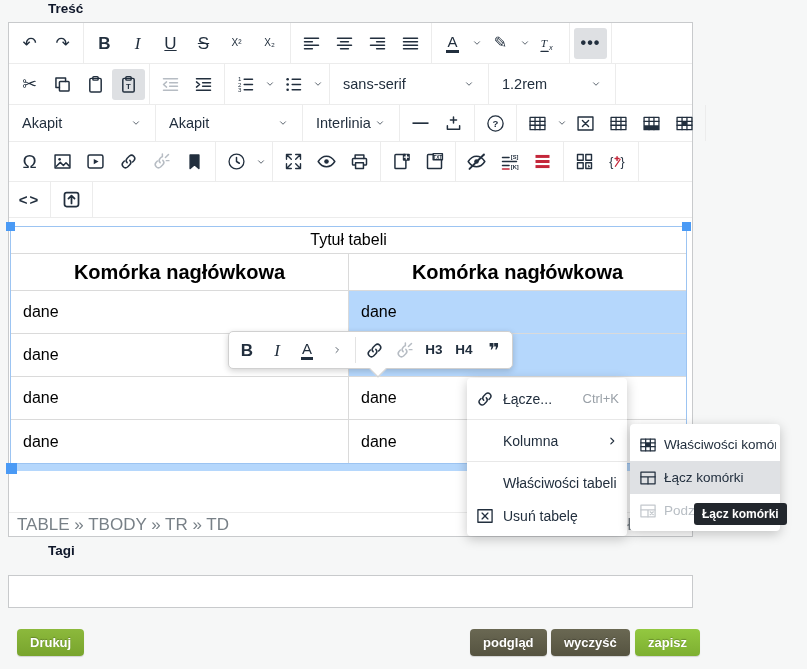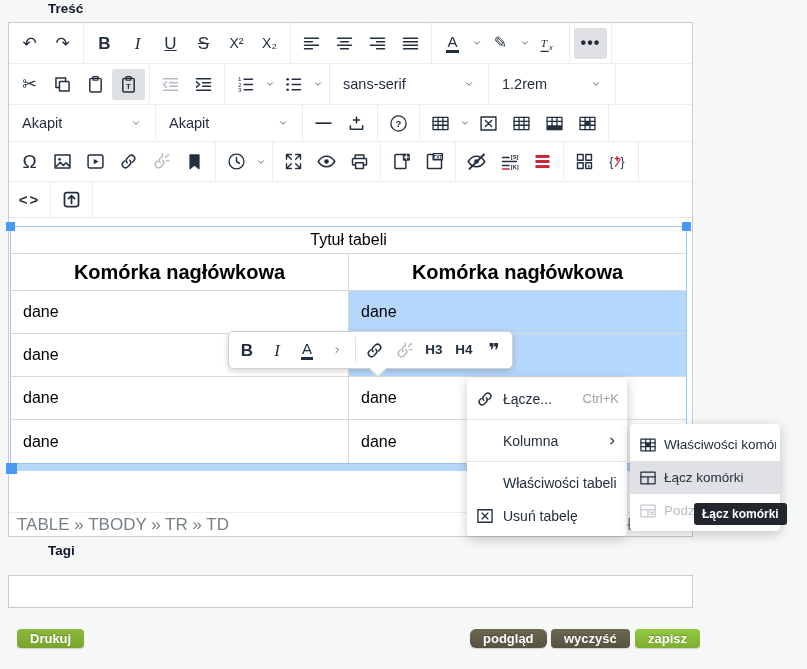--- a/index.html
+++ b/index.html
@@ -26,21 +26,21 @@
   .tb-icon{line-height:1;display:flex;align-items:center;justify-content:center;font-size:17px;}
   .tb-icon svg{width:21px;height:21px;display:block;}
   .caretBtn .tb-icon svg{width:12px;height:12px;}
   .tb-select{display:flex;align-items:center;justify-content:space-between;height:31px;
     padding:0 9px;font-size:14.5px;box-sizing:border-box;border-radius:3px;}
   .sel-caret svg{width:12px;height:12px;color:#5d6670;display:block;}
   .gB{font-weight:bold;}
   .gI{font-style:italic;font-family:"Liberation Serif","DejaVu Serif",serif;}
   .gU{text-decoration:underline;}
   .gS{text-decoration:line-through;}
-  .gXs{font-size:14px;}
+  .gXs{font-size:10px;}
   .gA{font-size:15px;border-bottom:3px solid #222f3e;padding:0 1px 1px;}
   .gPen{font-size:16px;}
   .gMore{font-size:16px;font-weight:bold;letter-spacing:1px;}
   .gCut{font-size:18px;}
   .gHr{font-size:16px;font-weight:bold;}
   .gCode{font-size:15px;font-weight:bold;letter-spacing:2px;}
   .gH{font-size:13.5px;font-weight:600;}
   .gQ{font-size:19px;font-weight:bold;}
   .gOm{font-size:19px;}
 
@@ -96,25 +96,25 @@
   .m-sep{height:1px;background:#e8e8e8;margin:4px 0;}
   #submenu .m-item{padding:0 4px 0 8px;font-size:13.5px;}
   #submenu .m-icon{width:26px;}
 
   #tooltip{position:absolute;left:694px;top:503px;background:#22272d;color:#fff;font-size:12px;
     font-weight:bold;padding:4px 8px;border-radius:3px;z-index:20;white-space:nowrap;}
 
   
   #tags-input{position:absolute;left:8px;top:575px;width:685px;height:33px;border:1px solid #c8cacc;
     box-sizing:border-box;background:#fff;font-family:inherit;font-size:14px;padding:0 8px;outline:none;}
-  .btn{position:absolute;top:629px;height:19px;border:none;border-radius:4px;color:#fff;
+  .btn{position:absolute;top:629px;height:27px;border:none;border-radius:4px;color:#fff;
     font-weight:bold;font-size:13px;padding:0 13px;font-family:inherit;
     text-shadow:0 -1px 1px rgba(0,0,0,.25);box-shadow:0 1px 1px rgba(0,0,0,.15);}
   #btn-print{left:17px;background:linear-gradient(#8cb93c,#78a42d);}
-  #btn-preview{left:470px;background:linear-gradient(#6a6853,#555340);border-radius:6px;}
+  #btn-preview{left:470px;background:linear-gradient(#6a6853,#555340);}
   #btn-clear{left:551px;background:linear-gradient(#6a6853,#555340);}
   #btn-save{left:635px;background:linear-gradient(#93c840,#7daf31);}
 </style>
 </head>
 <body>
 
 <div id="stage">
   <div class="section-label" id="label-content">Treść</div>
 
   <div id="editor">
@@ -326,20 +326,30 @@
               <span class="sel-caret">
                 <svg viewBox="0 0 24 24" fill="none" stroke="currentColor" stroke-width="2" stroke-linecap="round" stroke-linejoin="round">
                   <path d="M7 9.5l5 5 5-5"></path>
                 </svg>
               </span>
             </div>
           </div>
           <div class="tb-group">
             <div class="tb-select" style="width: 138px;">
               <span>Akapit</span>
+              <span class="sel-caret">
+                <svg viewBox="0 0 24 24" fill="none" stroke="currentColor" stroke-width="2" stroke-linecap="round" stroke-linejoin="round">
+                  <path d="M7 9.5l5 5 5-5"></path>
+                </svg>
+              </span>
+            </div>
+          </div>
+          <div class="tb-group">
+            <div class="tb-select" style="width: 88px;">
+              <span>Interlinia</span>
               <span class="sel-caret">
                 <svg viewBox="0 0 24 24" fill="none" stroke="currentColor" stroke-width="2" stroke-linecap="round" stroke-linejoin="round">
                   <path d="M7 9.5l5 5 5-5"></path>
                 </svg>
               </span>
             </div>
           </div>
           <div class="tb-group">
             <div class="tb-btn">
               <span class="tb-icon gHr">—</span>

